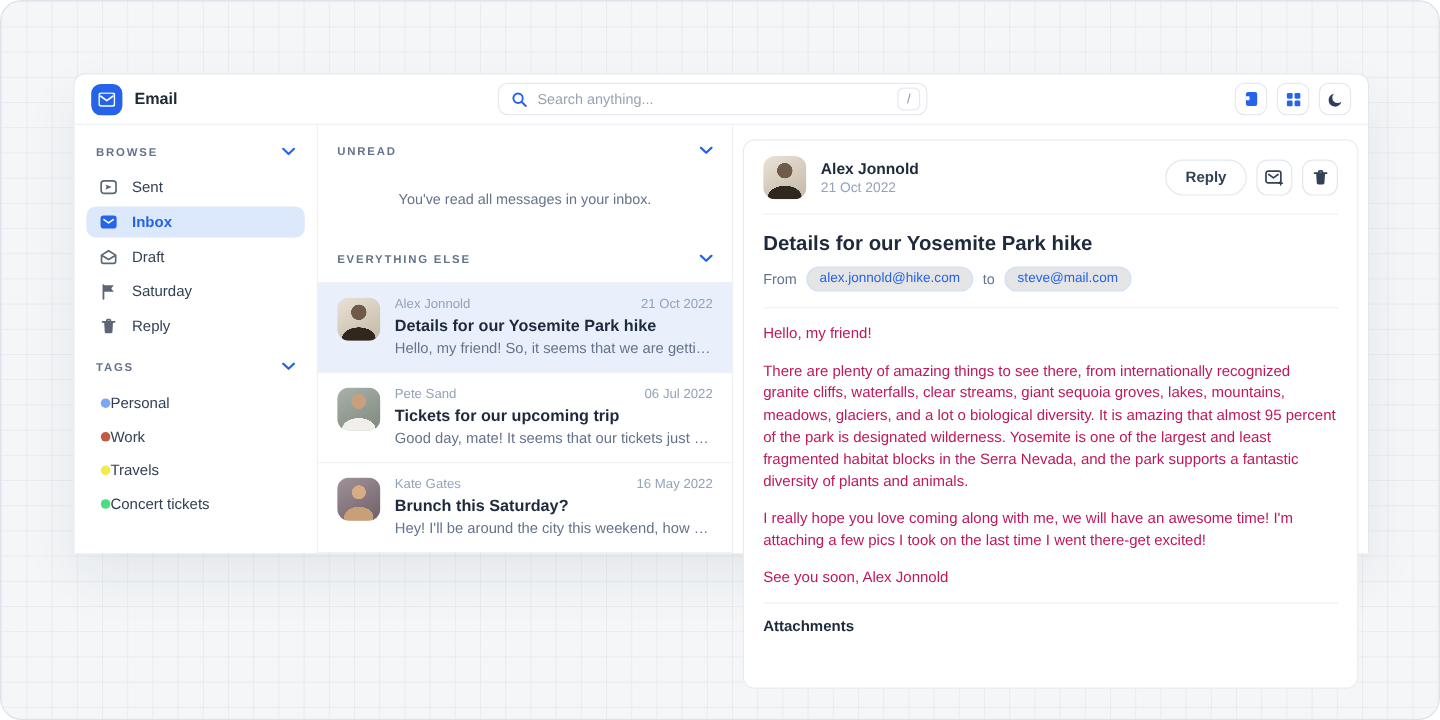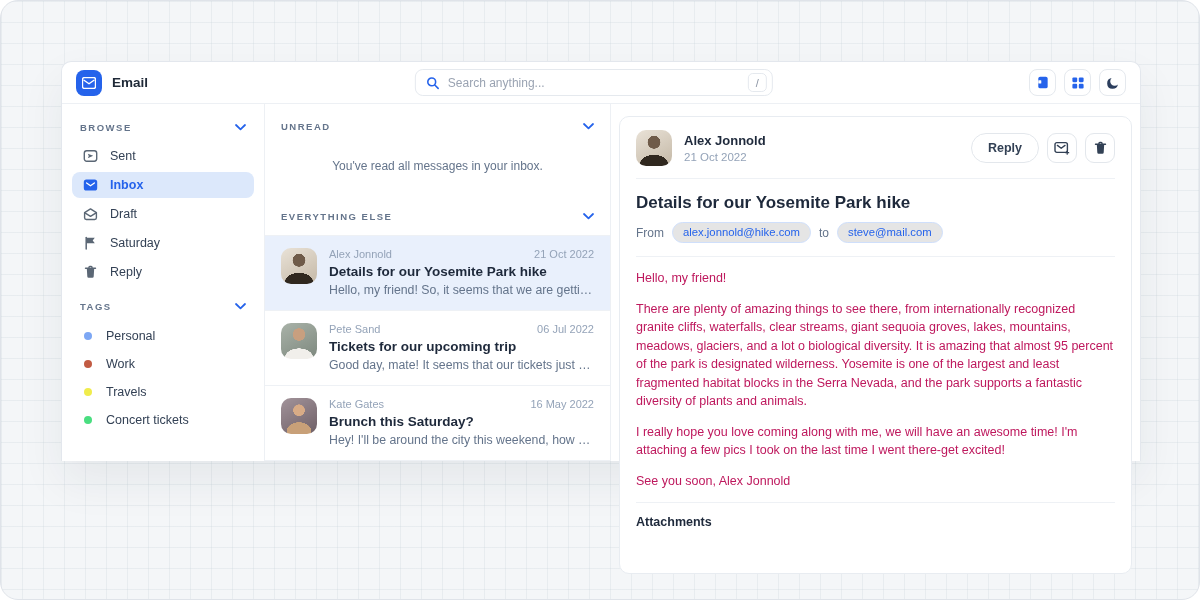--- a/index.html
+++ b/index.html
@@ -49,21 +49,21 @@
 
   .sidebar { width:202px; min-width:202px; padding:14px 10px; }
   .side-head { display:flex; justify-content:space-between; align-items:center;
     padding:4px 8px 10px; color:#64748b; font-size:9.5px; font-weight:700;
     letter-spacing:1.5px; }
   .side-head.tags-head { margin-top:12px; }
   .nav-item { display:flex; align-items:center; gap:12px; padding:6px 10px;
     border-radius:8px; font-size:12.5px; color:#334155; margin-bottom:3px; cursor:pointer; }
   .nav-item.active { background:#dce8fb; color:#2563eb; font-weight:600; }
   .nav-item .ic { width:16px; display:grid; place-items:center; }
-  .tag-item { display:flex; align-items:center; gap:14px; padding:7px 12px;
+  .tag-item { display:flex; align-items:center; padding:7px 12px;
     font-size:12.5px; color:#334155; cursor:pointer; }
   .dot { width:8px; height:8px; border-radius:50%; }
 
   .msglist { width:347px; min-width:347px; border-left:1px solid #edf0f4;
     border-right:1px solid #edf0f4; display:flex; flex-direction:column; }
   .list-head { display:flex; justify-content:space-between; align-items:center;
     padding:17px 16px 8px; color:#64748b; font-size:9.5px; font-weight:700;
     letter-spacing:1.5px; }
   .list-head.second { padding-top:20px; padding-bottom:13px;gap:48px; }
   .empty-state { height:128px; display:grid; place-items:center;

